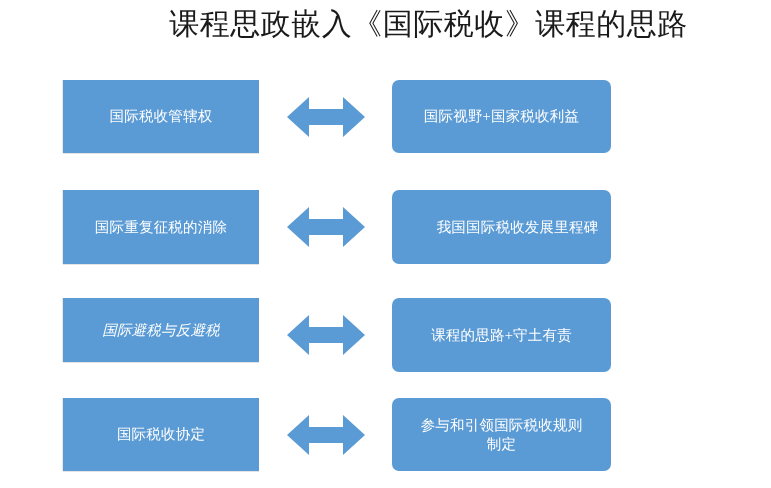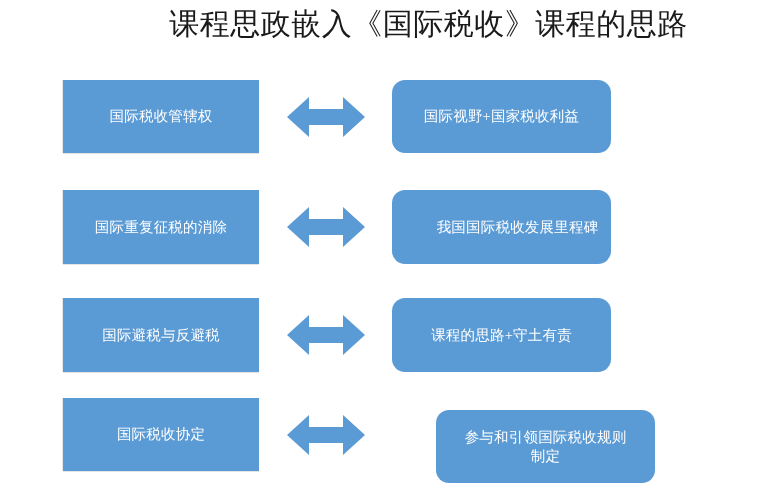--- a/index.html
+++ b/index.html
@@ -57,21 +57,21 @@
     left: 63px;
     width: 196px;
     background: #5B9BD5;
     border-radius: 0;
     box-shadow: -1px 0 0 0 #e7e7e7, 0 1px 0 0 #e4e4e4;
   }
   .node-right {
     left: 392px;
     width: 219px;
     background: #5B9BD5;
-    border-radius: 13px;
+    border-radius: 7px;
   }
   .arrow-wrap {
     position: absolute;
     left: 281px;
     width: 89px;
     display: flex;
     align-items: center;
     justify-content: center;
   }
   .arrow-wrap svg {
@@ -115,21 +115,21 @@
           <polygon points="0,21 22,1 22,13 56,13 56,1 78,21 56,41 56,29 22,29 22,41" fill="#5B9BD5"></polygon>
         </svg>
       </span>
     </div>
     <div class="node node-right" style="top:0; height:74px;padding-left:40px;">
       <span class="txt">我国国际税收发展里程碑</span>
     </div>
   </div>
 
   <div class="row" style="top:298px; height:74px;">
-    <div class="node node-left" style="top:0; height:74px;">
+    <div class="node node-left" style="top:0; height:64px;font-style:italic;">
       <span class="txt">国际避税与反避税</span>
     </div>
     <div class="arrow-wrap" style="top:0; height:74px;">
       <span>
         <svg width="78" height="42" viewBox="0 0 78 42" aria-hidden="true">
           <polygon points="0,21 22,1 22,13 56,13 56,1 78,21 56,41 56,29 22,29 22,41" fill="#5B9BD5"></polygon>
         </svg>
       </span>
     </div>
     <div class="node node-right" style="top:0; height:74px;">
@@ -141,19 +141,19 @@
     <div class="node node-left" style="top:0; height:73px;">
       <span class="txt">国际税收协定</span>
     </div>
     <div class="arrow-wrap" style="top:0; height:73px;">
       <span>
         <svg width="78" height="42" viewBox="0 0 78 42" aria-hidden="true">
           <polygon points="0,21 22,1 22,13 56,13 56,1 78,21 56,41 56,29 22,29 22,41" fill="#5B9BD5"></polygon>
         </svg>
       </span>
     </div>
-    <div class="node node-right" style="top:12px; height:73px;margin-left:44px;">
+    <div class="node node-right" style="top:0; height:73px;">
       <span class="txt">参与和引领国际税收规则
 制定</span>
     </div>
   </div>
 
 </div>
 
 </body></html>

